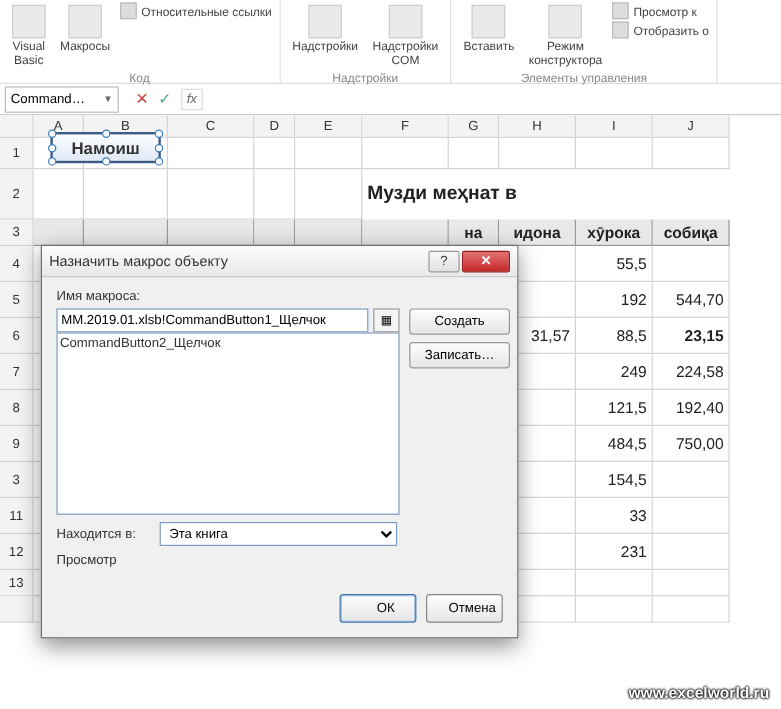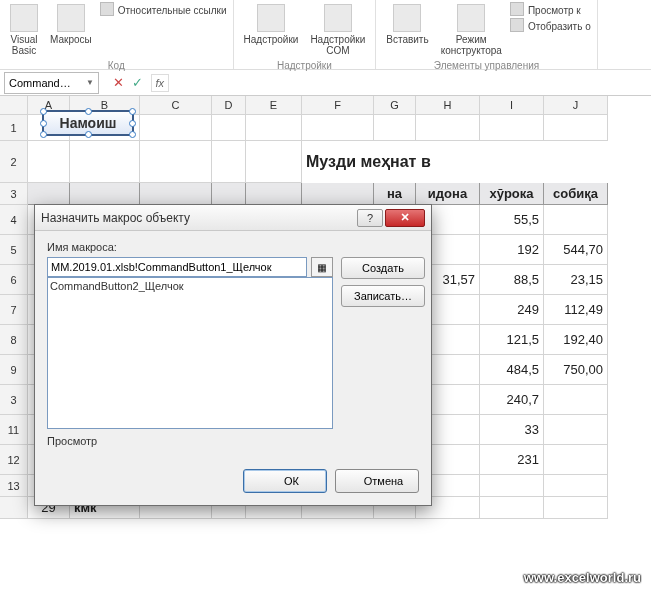--- a/index.html
+++ b/index.html
@@ -50,21 +50,21 @@
 .dlg-title .close { background: linear-gradient(#e57373,#c62828); border-color: #8b1a1a; color: #fff; font-weight: bold; width: 40px; }
 .dlg-body { padding: 10px 12px; font-size: 11px; color: #333; }
 .dlg-row { display: flex; gap: 8px; margin-bottom: 6px; align-items: flex-start; }
 .dlg-label { display: block; margin-bottom: 4px; }
 .dlg-input { width: 260px; height: 20px; border: 1px solid #7a9ac0; font-size: 11px; padding: 1px 3px; background: #fff; }
 .ref-btn { width: 22px; height: 20px; border: 1px solid #999; background: #f4f4f4; cursor: pointer; font-size: 10px; }
 .dlg-list { width: 286px; height: 152px; border: 1px solid #7a9ac0; background: #fff; font-size: 11px; padding: 2px; overflow: auto; }
 .dlg-side-btn { width: 84px; height: 22px; border: 1px solid #999; background: linear-gradient(#fdfdfd,#e6e6e6); border-radius: 3px; font-size: 11px; cursor: pointer; margin-bottom: 6px; display: block; }
 .dlg-select { width: 198px; height: 20px; border: 1px solid #7a9ac0; background: #fff; font-size: 11px; padding: 1px 3px; }
 .dlg-footer { display: flex; justify-content: flex-end; gap: 8px; padding: 8px 12px 12px; }
-.dlg-footer button { width: 84px; height: 24px; border: 1px solid #888; background: linear-gradient(#fdfdfd,#e6e6e6); border-radius: 3px; font-size: 11px; cursor: pointer; padding-left: 13px; }
+.dlg-footer button { width: 64px; height: 24px; border: 1px solid #888; background: linear-gradient(#fdfdfd,#e6e6e6); border-radius: 3px; font-size: 11px; cursor: pointer; padding-left: 13px; }
 .dlg-footer .primary { border: 1px solid #3b6fa8; box-shadow: 0 0 0 1px #a8c8e8 inset; }
 
 .watermark { position: absolute; bottom: 6px; right: 10px; font-size: 13px; font-weight: bold; color: #fff; text-shadow: 0 0 2px #000,0 0 2px #000,0 0 2px #000; }
 </style>
 </head>
 <body>
 
 <div class="ribbon" id="ribbon">
     <div class="ribbon-group">
       <div class="ribbon-items">
@@ -229,34 +229,34 @@
       <div class="row-h" style="height: 30px;">6</div>
       <div class="cell" style="width: 42px; height: 30px;"></div>
       <div class="cell" style="width: 70px; height: 30px;"></div>
       <div class="cell" style="width: 72px; height: 30px;"></div>
       <div class="cell" style="width: 34px; height: 30px;"></div>
       <div class="cell" style="width: 56px; height: 30px;"></div>
       <div class="cell" style="width: 72px; height: 30px;"></div>
       <div class="cell" style="width: 42px; height: 30px;">53</div>
       <div class="cell" style="width: 64px; height: 30px;">31,57</div>
       <div class="cell" style="width: 64px; height: 30px;">88,5</div>
-      <div class="cell" style="width: 64px; height: 30px;">23,15</div>
+      <div class="cell" style="width: 64px; height: 30px; font-weight: bold;">23,15</div>
     </div>
     <div class="row">
       <div class="row-h" style="height: 30px;">7</div>
       <div class="cell" style="width: 42px; height: 30px;"></div>
       <div class="cell" style="width: 70px; height: 30px;"></div>
       <div class="cell" style="width: 72px; height: 30px;"></div>
       <div class="cell" style="width: 34px; height: 30px;"></div>
       <div class="cell" style="width: 56px; height: 30px;"></div>
       <div class="cell" style="width: 72px; height: 30px;"></div>
       <div class="cell" style="width: 42px; height: 30px;">08</div>
       <div class="cell" style="width: 64px; height: 30px;"></div>
       <div class="cell" style="width: 64px; height: 30px;">249</div>
-      <div class="cell" style="width: 64px; height: 30px;">112,49</div>
+      <div class="cell" style="width: 64px; height: 30px;">224,58</div>
     </div>
     <div class="row">
       <div class="row-h" style="height: 30px;">8</div>
       <div class="cell" style="width: 42px; height: 30px;"></div>
       <div class="cell" style="width: 70px; height: 30px;"></div>
       <div class="cell" style="width: 72px; height: 30px;"></div>
       <div class="cell" style="width: 34px; height: 30px;"></div>
       <div class="cell" style="width: 56px; height: 30px;"></div>
       <div class="cell" style="width: 72px; height: 30px;"></div>
       <div class="cell" style="width: 42px; height: 30px;"></div>
@@ -280,21 +280,21 @@
     <div class="row">
       <div class="row-h" style="height: 30px;">3</div>
       <div class="cell" style="width: 42px; height: 30px;"></div>
       <div class="cell" style="width: 70px; height: 30px;"></div>
       <div class="cell" style="width: 72px; height: 30px;"></div>
       <div class="cell" style="width: 34px; height: 30px;"></div>
       <div class="cell" style="width: 56px; height: 30px;"></div>
       <div class="cell" style="width: 72px; height: 30px;"></div>
       <div class="cell" style="width: 42px; height: 30px;"></div>
       <div class="cell" style="width: 64px; height: 30px;"></div>
-      <div class="cell" style="width: 64px; height: 30px;">240,7</div>
+      <div class="cell" style="width: 64px; height: 30px;">154,5</div>
       <div class="cell" style="width: 64px; height: 30px;"></div>
     </div>
     <div class="row">
       <div class="row-h" style="height: 30px;">11</div>
       <div class="cell" style="width: 42px; height: 30px;"></div>
       <div class="cell" style="width: 70px; height: 30px;"></div>
       <div class="cell" style="width: 72px; height: 30px;"></div>
       <div class="cell" style="width: 34px; height: 30px;"></div>
       <div class="cell" style="width: 56px; height: 30px;"></div>
       <div class="cell" style="width: 72px; height: 30px;"></div>
@@ -361,20 +361,26 @@
         </div>
         <div class="dlg-list">
           <div>CommandButton2_Щелчок</div>
         </div>
       </div>
       <div>
         <button class="dlg-side-btn">Создать</button>
         <button class="dlg-side-btn">Записать…</button>
       </div>
     </div>
+    <div class="dlg-row" style="align-items:center;margin-top:6px;">
+      <span style="width:78px;">Находится в:</span>
+      <select class="dlg-select">
+        <option>Эта книга</option>
+      </select>
+    </div>
     <span class="dlg-label">Просмотр</span>
   </div>
   <div class="dlg-footer">
     <button class="primary">ОК</button>
     <button>Отмена</button>
   </div>
 </div>
 
 <div class="watermark">www.excelworld.ru</div>
 

